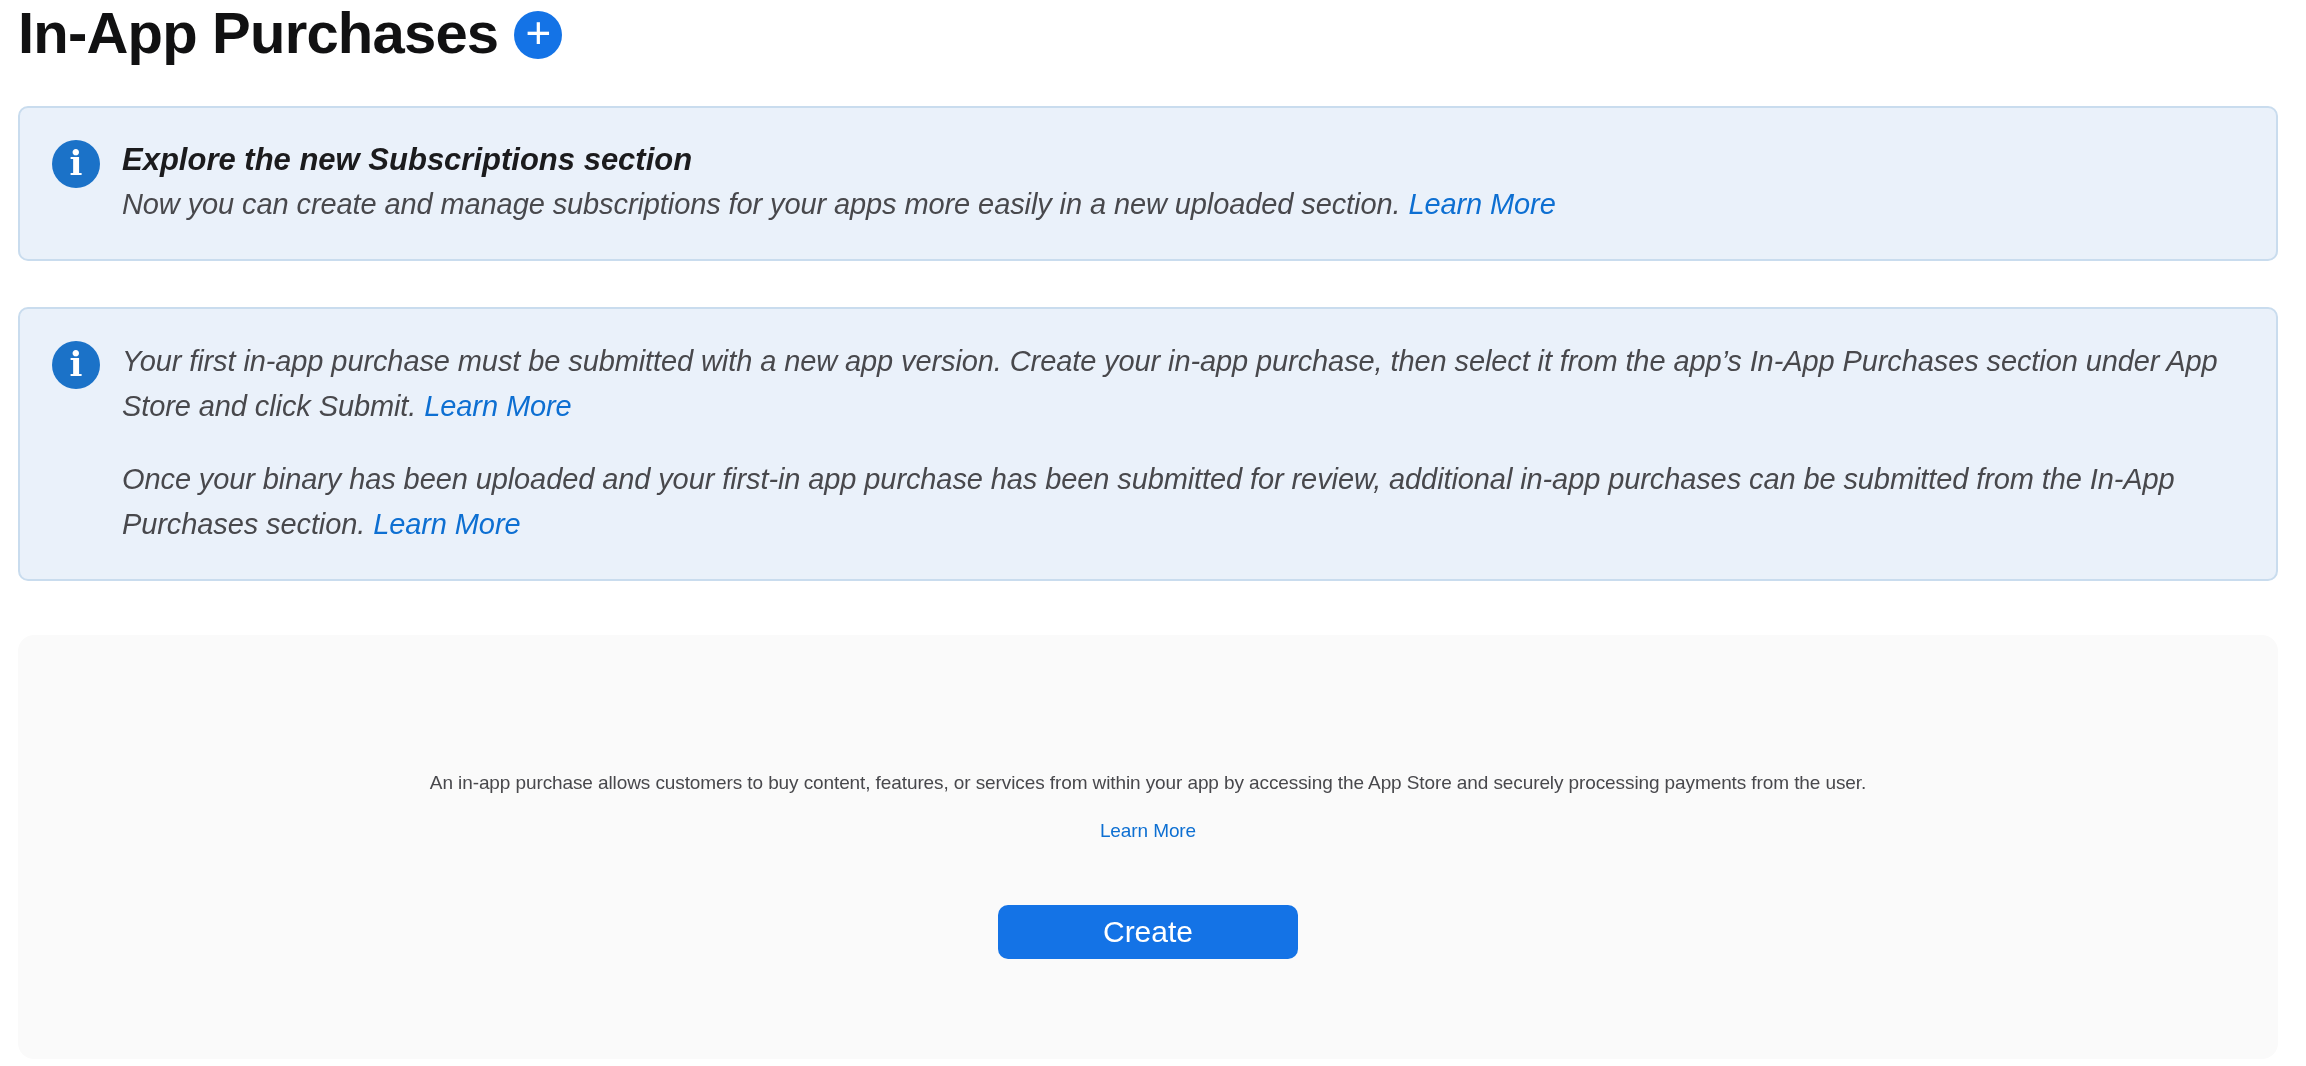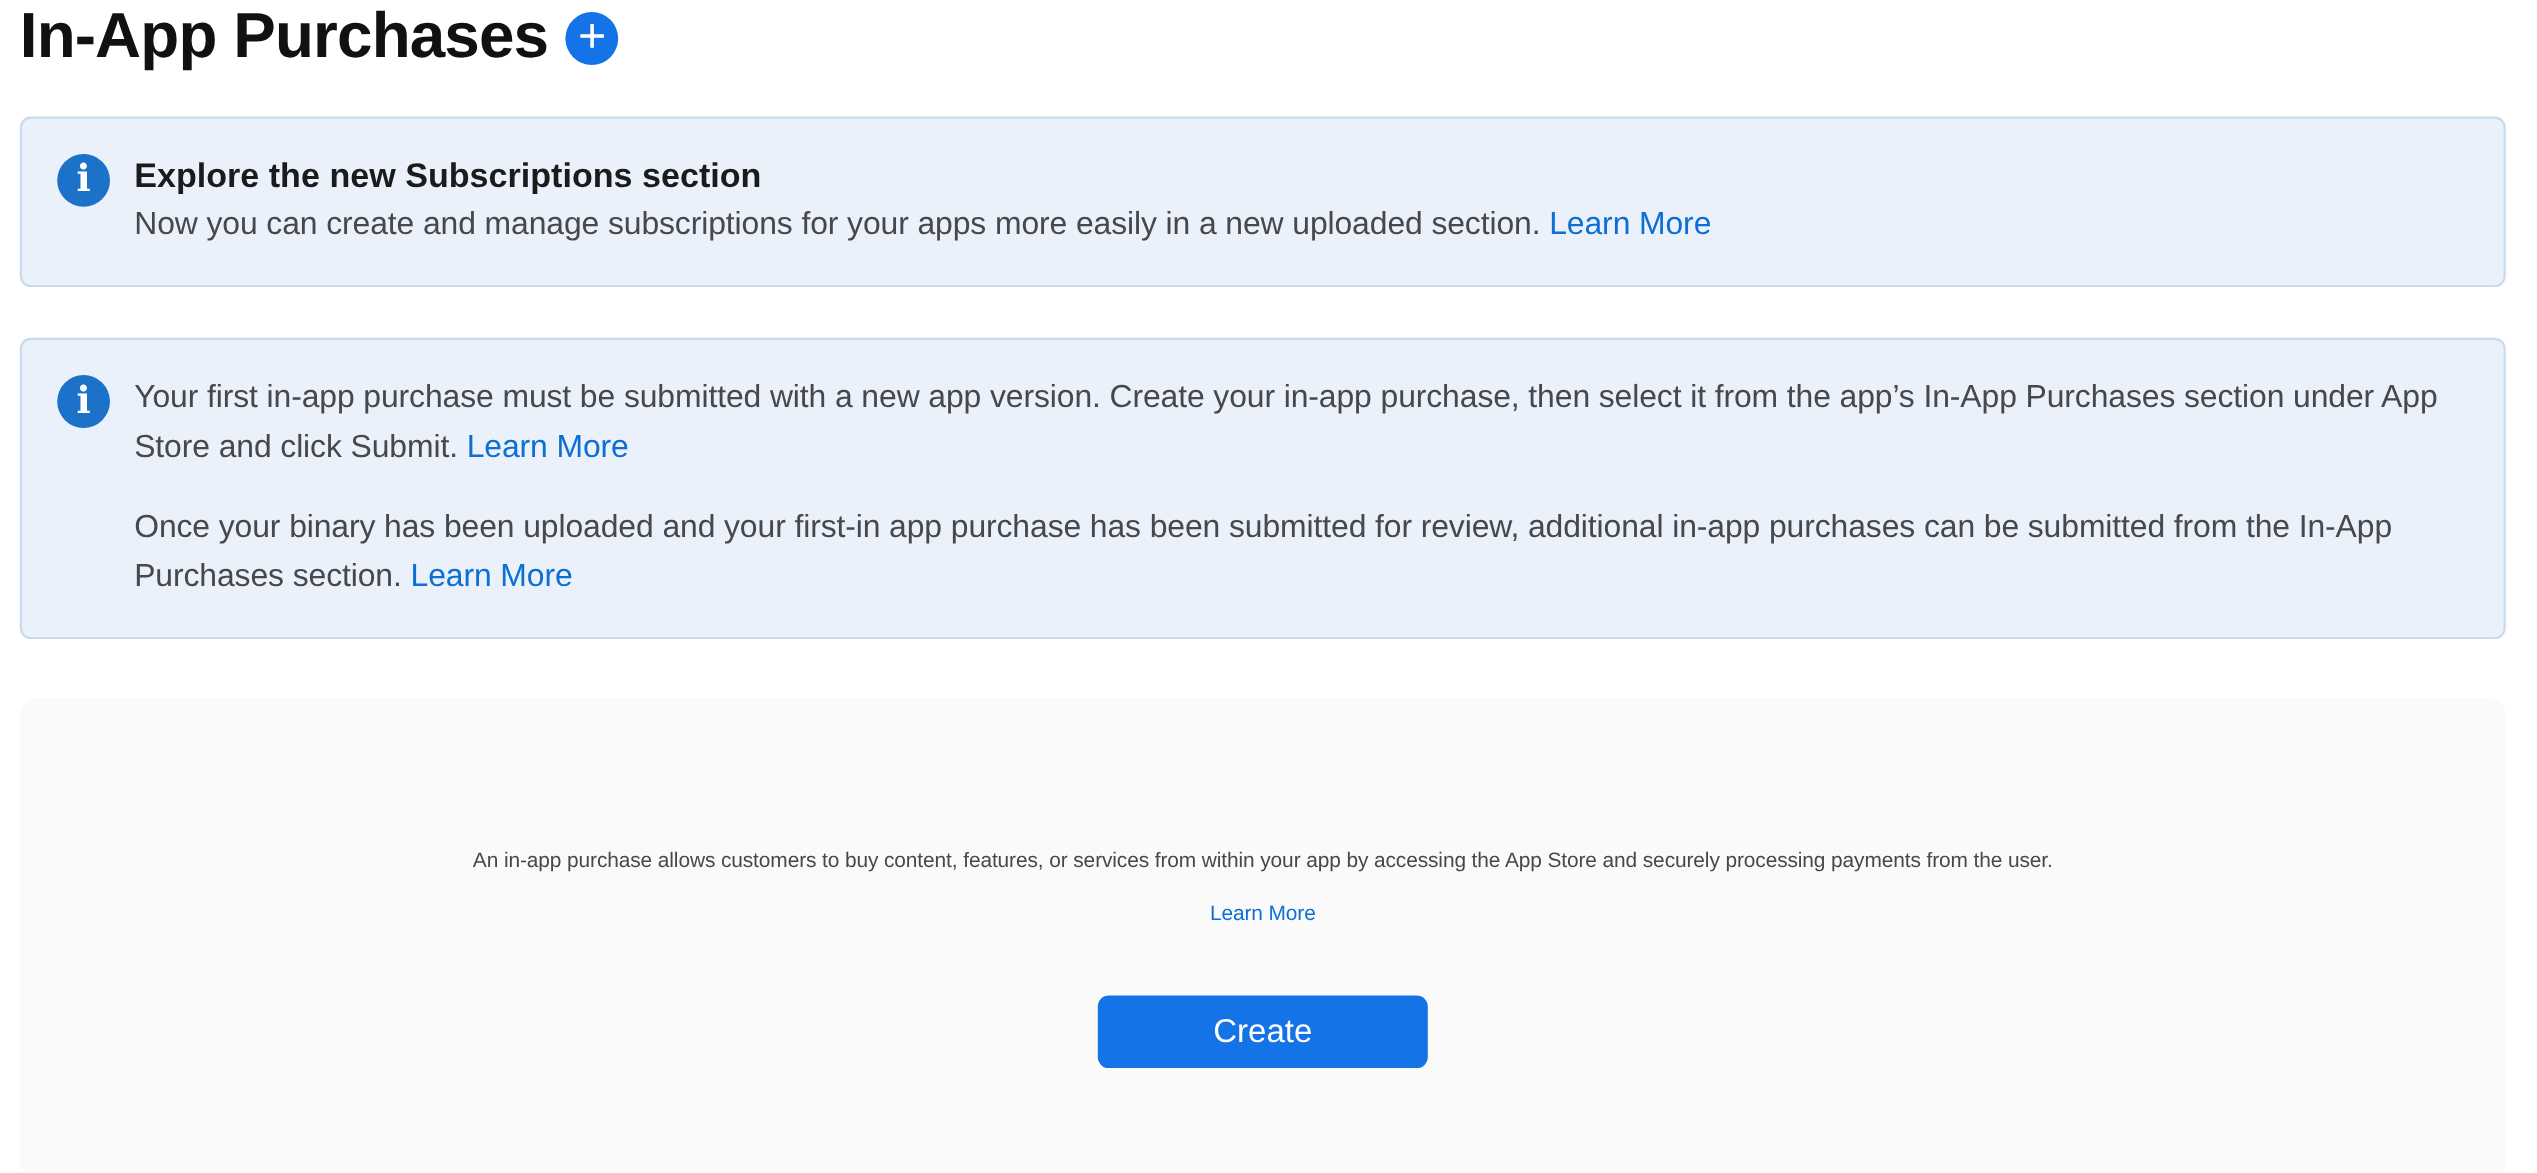--- a/index.html
+++ b/index.html
@@ -75,21 +75,21 @@
     margin-top: 2px;
     border-radius: 50%;
     background: var(--info-icon-blue);
     color: #ffffff;
     font-family: "DejaVu Serif", serif;
     font-weight: 700;
     font-size: 34px;
     line-height: 46px;
     text-align: center;
   }
-  .banner-body { flex: 1; min-width: 0; }
+  .banner-body { flex: 1; min-width: 0; font-style: italic; }
   .banner-heading {
     font-size: 31px;
     line-height: 44px;
     font-weight: 700;
     color: var(--heading-text);
   }
   .banner-text {
     font-size: 29px;
     line-height: 45px;
     letter-spacing: -0.1px;
@@ -117,21 +117,21 @@
     max-width: 1470px;
     margin: 12px auto;
     font-size: 19px;
     line-height: 48px;
     letter-spacing: -0.1px;
     color: var(--body-text);
   }
   .create-btn {
     margin-top: 38px;
     min-width: 300px;
-    height: 66px;
+    height: 54px;
     padding: 0 64px;
     background: var(--accent-blue);
     color: #ffffff;
     font-family: "Liberation Sans", "DejaVu Sans", sans-serif;
     font-size: 30px;
     font-weight: 500;
     border: none;
     border-radius: 10px;
     cursor: pointer;
   }

